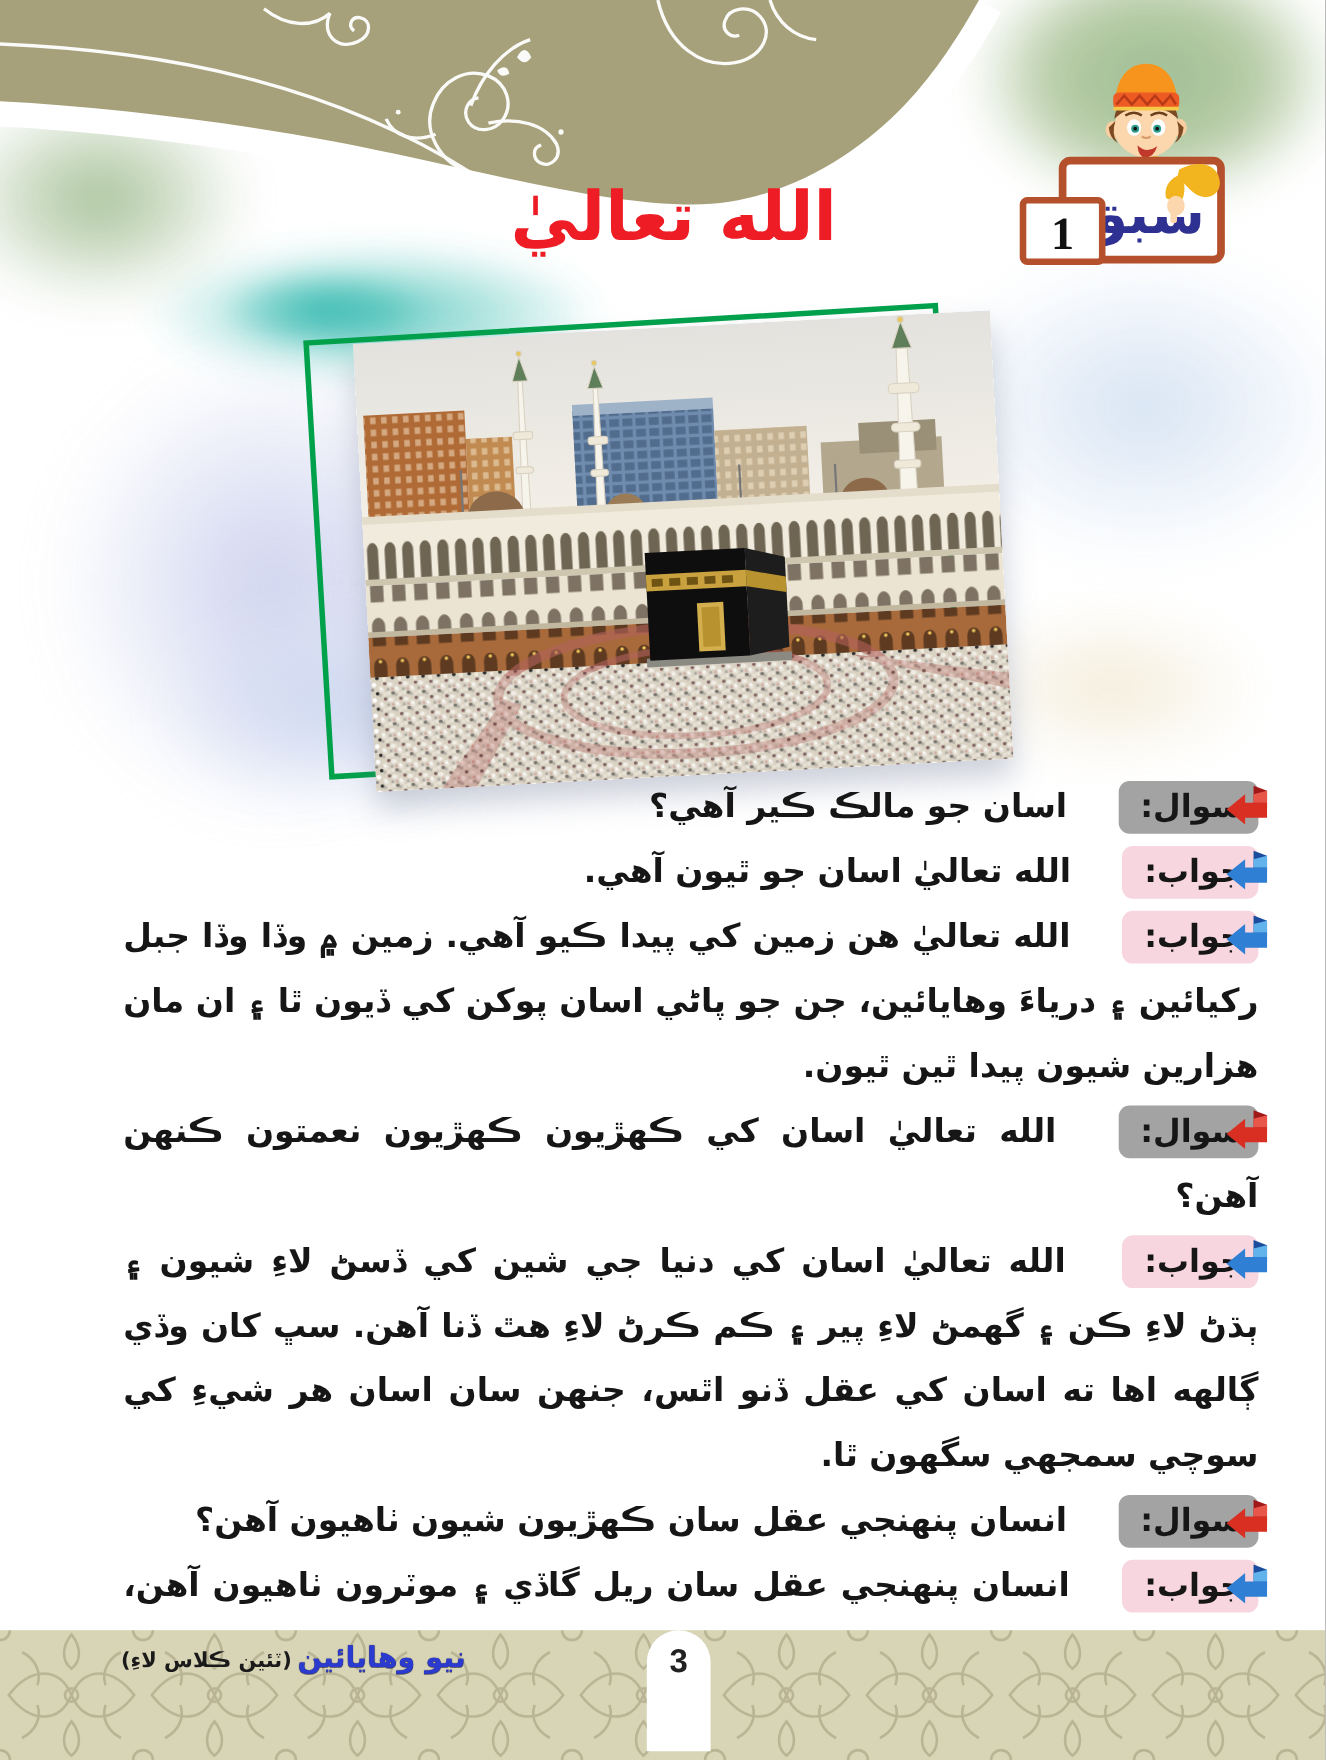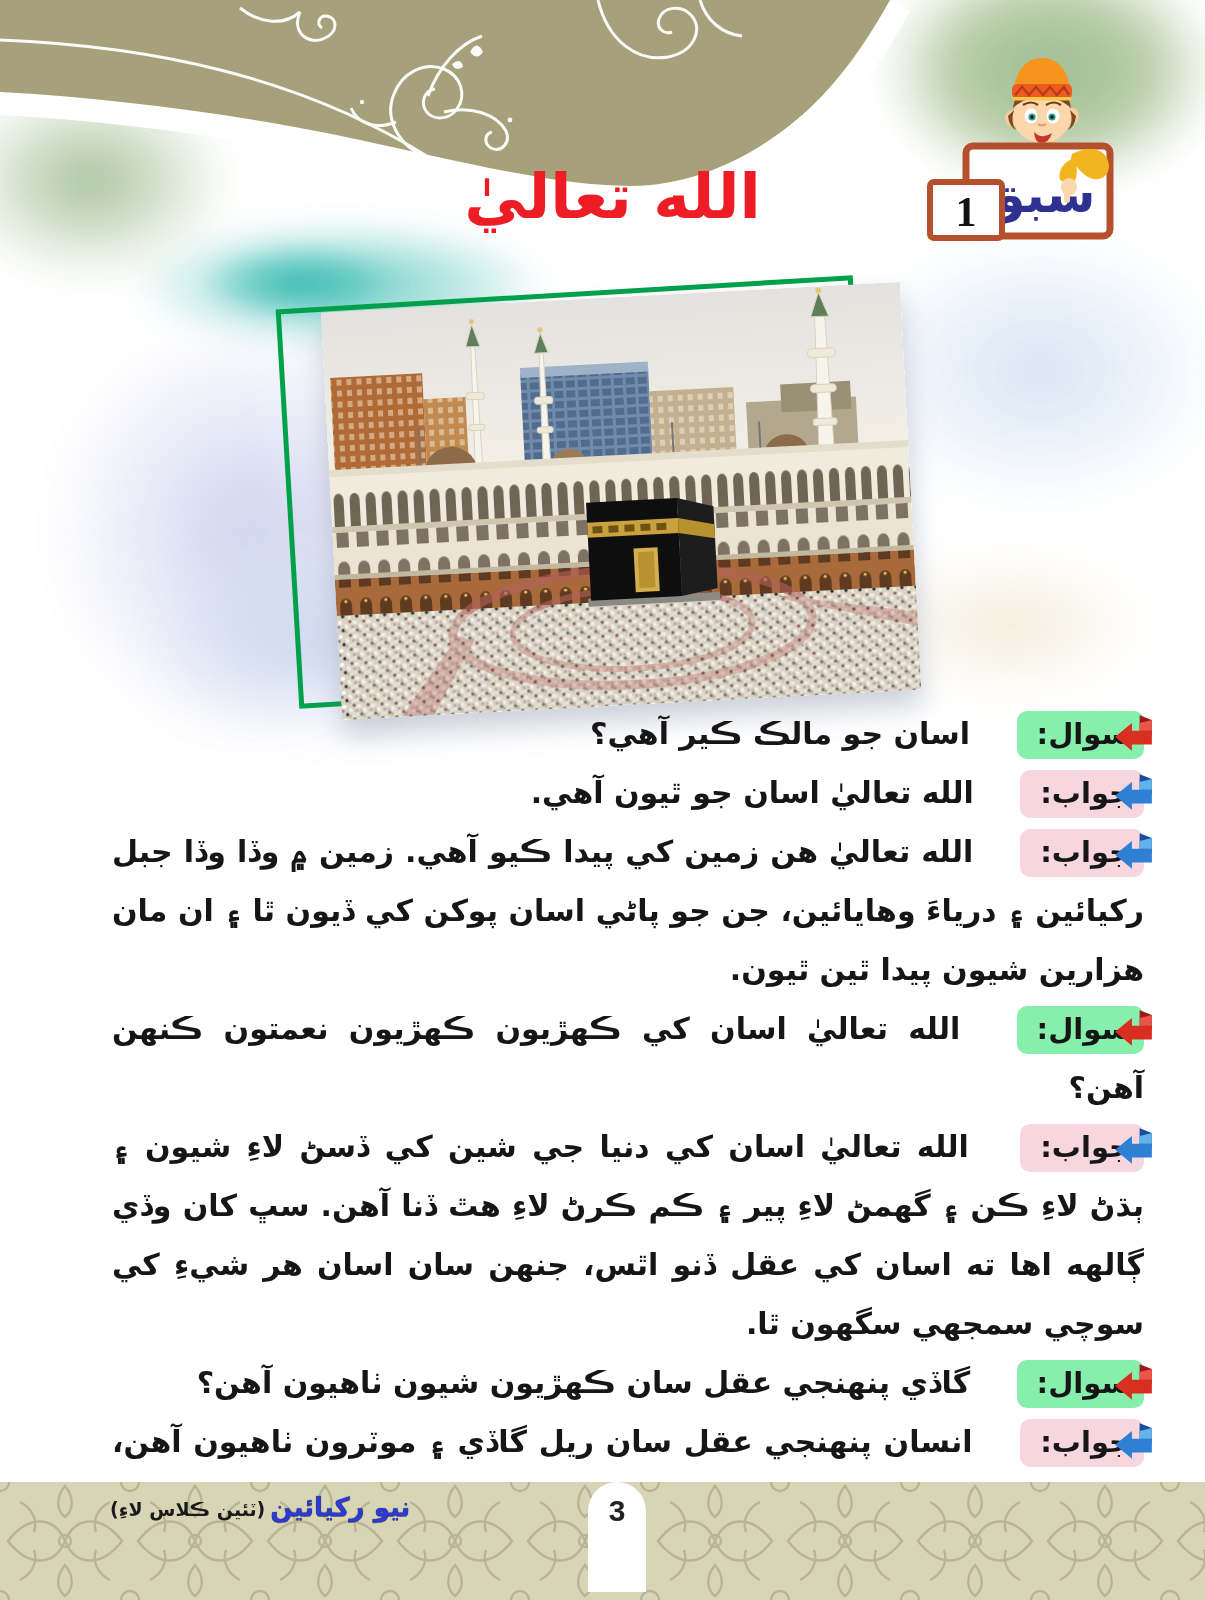--- a/index.html
+++ b/index.html
@@ -26,21 +26,21 @@
   #photo-frame{position:absolute;left:287px;top:292px;width:568px;height:390px;border:5px solid #00a14b;transform:rotate(-3.4deg);z-index:3;background:transparent;}
   #kaaba-photo{position:absolute;left:331px;top:297px;width:580px;height:408px;transform:rotate(-3deg);z-index:4;
      box-shadow:0 16px 28px rgba(110,120,150,.35);}
   #kaaba-photo svg{display:block;}
   
   #qa-block{position:absolute;top:704px;left:112px;width:1032px;z-index:5;direction:rtl;}
   .qa-item{font-size:30px;font-weight:bold;line-height:59px;color:#161616;text-align:justify;}
   .qa-item.force-last{text-align-last:justify;}
   .qa-label{position:relative;display:inline-block;vertical-align:baseline;border-radius:10px;
      padding:0 14px 2px 20px;margin-left:36px;line-height:46px;font-size:29px;}
-  .qa-label.q{background:#86efac;}
+  .qa-label.q{background:#a3a3a3;}
   .qa-label.a{background:#f8d6e0;}
   .marker{position:absolute;left:-14px;top:1px;width:46px;height:42px;}
   .qa-label .marker{left:auto;right:-14px;}
   
   #footer-band{position:absolute;left:0;top:1482px;width:1205px;height:118px;background:#d8d4b6;z-index:6;}
   #footer-band svg.pat{position:absolute;left:0;top:0;}
   #page-tab{position:absolute;left:588px;top:0;width:58px;height:110px;background:#ffffff;border-radius:29px 29px 0 0;z-index:2;text-align:center;}
   #page-num{margin-top:12px;font-size:30px;font-weight:bold;color:#222;font-family:"Liberation Sans",sans-serif;}
   #footer-title{position:absolute;right:775px;left:110px;top:10px;z-index:2;direction:rtl;text-align:left;white-space:nowrap;}
   #book-title{color:#2b3bd0;font-size:26px;font-weight:bold;text-shadow:0 0 1px #10124a, 0 1px 0 rgba(20,20,60,.5);}
@@ -303,21 +303,21 @@
       <span>الله تعاليٰ اسان کي دنيا جي شين کي ڏسڻ لاءِ شيون ۽ ٻڌڻ لاءِ ڪن ۽ گهمڻ لاءِ پير ۽ ڪم ڪرڻ لاءِ هٿ ڏنا آهن. سڀ کان وڏي ڳالهه اها ته اسان کي عقل ڏنو اٿس، جنهن سان اسان هر شيءِ کي سوچي سمجهي سگهون ٿا.</span>
     </div>
 
     <div class="qa-item">
       <span class="qa-label q"><span>سوال:</span>
         <svg class="marker" viewBox="0 0 60 54">
           <polygon points="36,4 52,10 52,30 36,30" fill="#a01818"></polygon>
           <polygon points="4,32 26,14 26,24 52,24 52,42 26,42 26,50" fill="#d92f22"></polygon>
           <polygon points="36,14 52,10 52,24 36,24" fill="#e8564a"></polygon>
         </svg></span>
-      <span>گاڏي پنهنجي عقل سان ڪهڙيون شيون ٺاهيون آهن؟</span>
+      <span>انسان پنهنجي عقل سان ڪهڙيون شيون ٺاهيون آهن؟</span>
     </div>
 
     <div class="qa-item force-last">
       <span class="qa-label a"><span>جواب:</span>
         <svg class="marker" viewBox="0 0 60 54">
           <polygon points="36,4 52,10 52,30 36,30" fill="#1b4d9e"></polygon>
           <polygon points="4,32 26,14 26,24 52,24 52,42 26,42 26,50" fill="#2f7fd4"></polygon>
           <polygon points="36,14 52,10 52,24 36,24" fill="#62b2ec"></polygon>
         </svg></span>
       <span>انسان پنهنجي عقل سان ريل گاڏي ۽ موٽرون ٺاهيون آهن، جن جي</span>
@@ -344,18 +344,18 @@
               <circle cx="130" cy="118" r="9"></circle>
           </g>
         </pattern>
       </defs>
       <rect width="1205" height="118" fill="url(#dmk)"></rect>
     </svg>
     <div id="page-tab">
       <div id="page-num">3</div>
     </div>
     <div id="footer-title">
-      <span id="book-title">نيو رکيائين</span>
+      <span id="book-title">نيو وهايائين</span>
       <span id="book-subtitle">(ٽئين ڪلاس لاءِ)</span>
     </div>
   </div>
 
 </div>
 
 </body></html>

